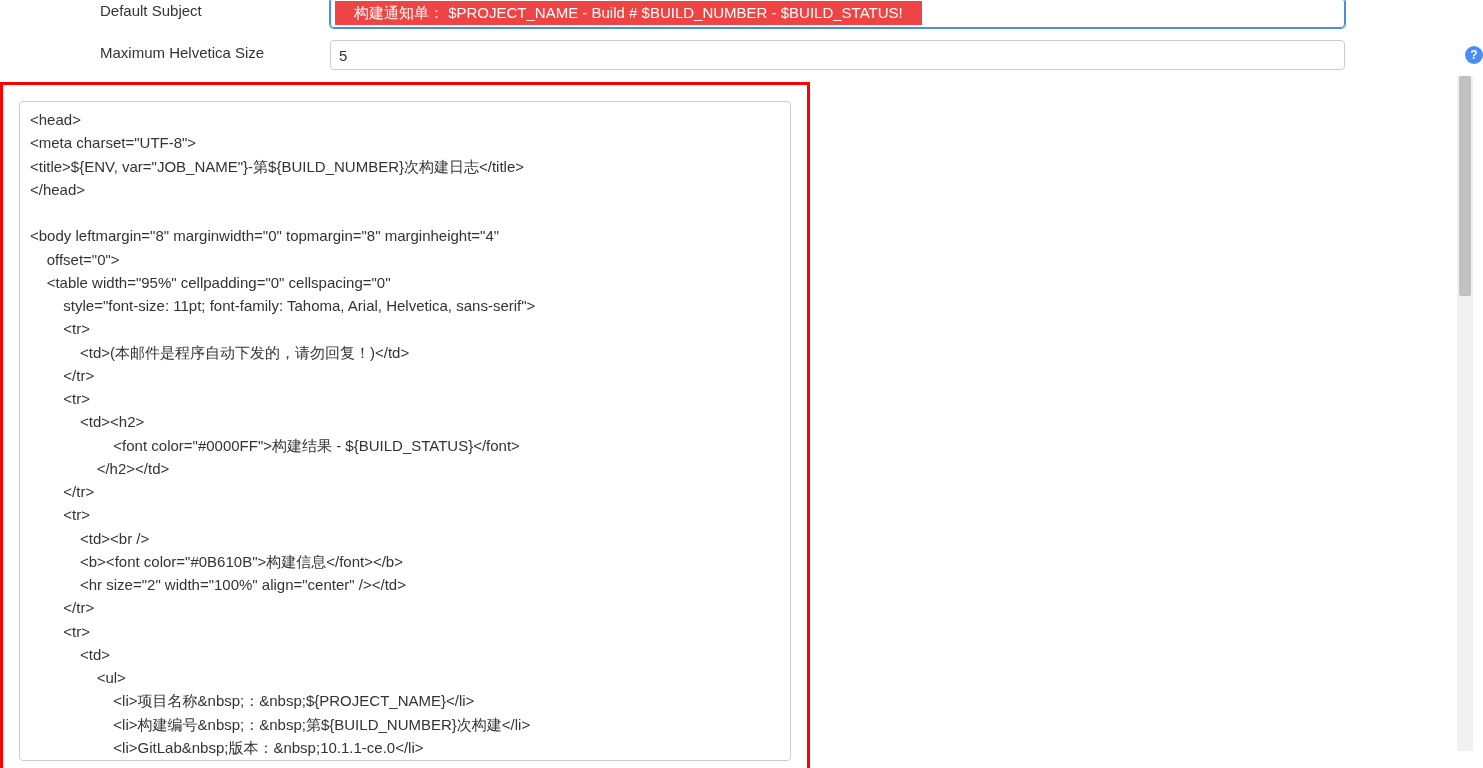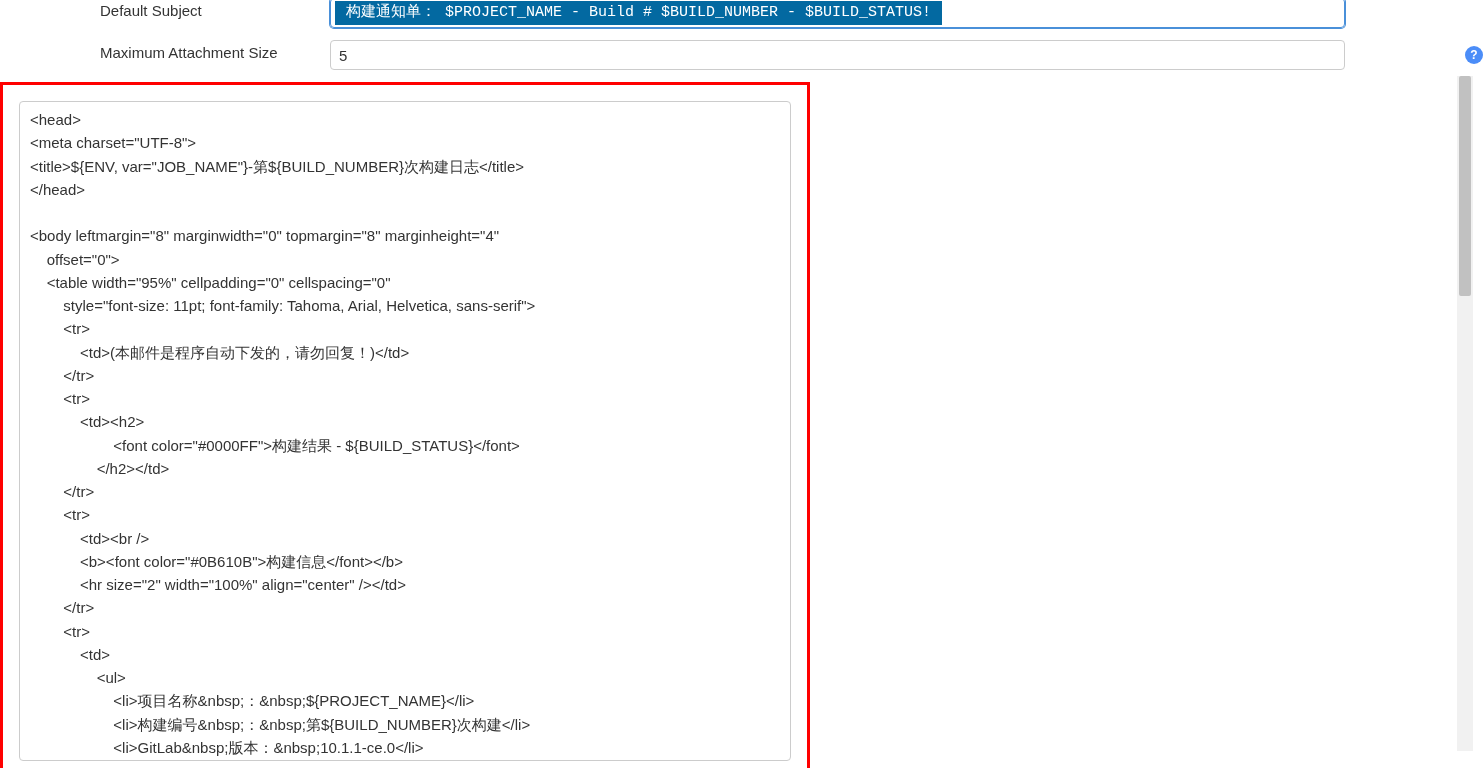--- a/index.html
+++ b/index.html
@@ -8,22 +8,22 @@
   .row { display: flex; align-items: flex-start; padding: 6px 0; }
   .label-col { flex: 0 0 330px; padding-left: 100px; padding-top: 4px; font-size: 15px; color: #333; }
   .field-col { flex: 1; position: relative; padding-right: 40px; }
   .text-input {
     width: 1015px; height: 30px; padding: 3px 8px;
     border: 1px solid #ccc; border-radius: 4px; font-size: 15px;
     font-family: inherit; color: #333; outline: none;
   }
   .text-input.focused { border-color: #4a90d9; box-shadow: 0 0 0 1px #4a90d9; }
   .selected-text {
-    display: inline-block; background: #0369a1; color: #fff;
-    margin: -1px -4px; padding: 1px 11px; line-height: 22px; font-family: Liberation Mono, monospace;
+    display: inline-block; background: #ef4444; color: #fff;
+    margin: -1px -4px; padding: 1px 19px; line-height: 22px;
   }
   .help-icon {
     position: absolute; right: 0; top: 6px; width: 18px; height: 18px;
     border-radius: 50%; background: #4b8df8; color: #fff; font-size: 12px;
     display: flex; align-items: center; justify-content: center;
     cursor: pointer; font-weight: bold;
   }
   .textarea-wrap {
     position: relative; width: 810px;
     border: 3px solid #ff0000; border-radius: 0;
@@ -56,21 +56,21 @@
   <div class="row" style="margin-top:-8px;">
     <div class="label-col">Default Subject</div>
     <div class="field-col">
       <div class="text-input focused" style="display:flex;align-items:center;">
         <span class="selected-text">构建通知单： $PROJECT_NAME - Build # $BUILD_NUMBER - $BUILD_STATUS!</span>
       </div>
     </div>
   </div>
 
   <div class="row">
-    <div class="label-col">Maximum Attachment Size</div>
+    <div class="label-col">Maximum Helvetica Size</div>
     <div class="field-col">
       <input class="text-input" type="text" value="5" style="">
       <div class="help-icon">?</div>
     </div>
   </div>
 
   <div class="row">
     <div class="field-col">
       <div class="textarea-wrap">
         <textarea class="content-textarea" spellcheck="false" style="">&lt;head&gt;

